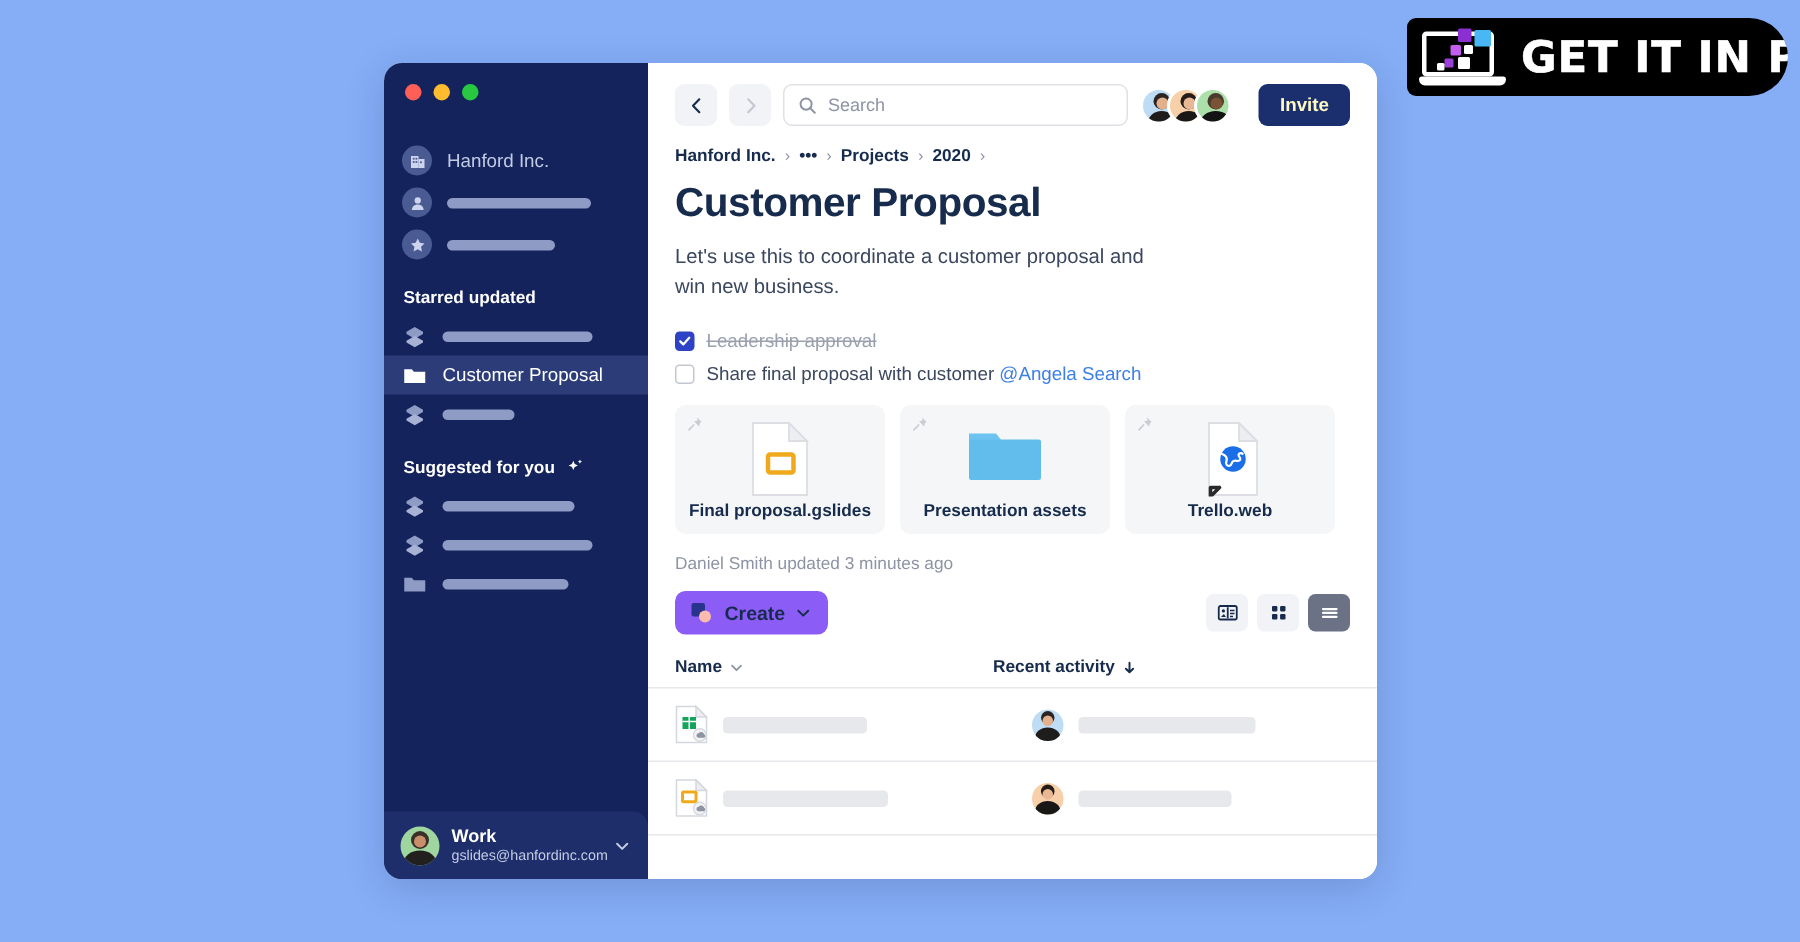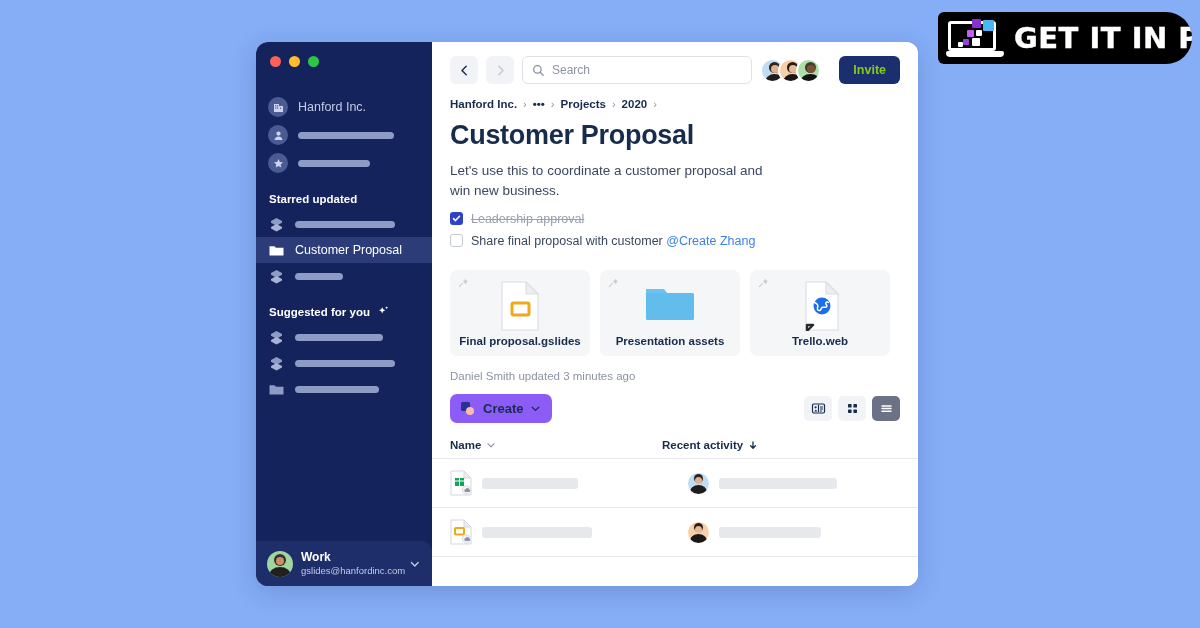--- a/index.html
+++ b/index.html
@@ -126,21 +126,21 @@
   }
   .search-ph { color: #8d93a3; font-size: 12px; }
   .avgroup { display: flex; margin-left: auto; }
   .av {
     width: 25px; height: 25px; border-radius: 50%;
     border: 2px solid #fff; margin-left: -7px;
     position: relative; overflow: hidden; flex: none;
   }
   .av:first-child { margin-left: 0; }
   .invite {
-    margin-left: 10px; background: #1b2f6e; color: #84cc16;
+    margin-left: 10px; background: #1b2f6e; color: #fef9c3;
     font-size: 12.5px; font-weight: bold;
     padding: 7px 14px; border-radius: 6px; flex: none;
   }
 
   .crumbs {
     display: flex; align-items: center; gap: 6px;
     padding: 14px 18px 0 18px;
     font-size: 11.5px; font-weight: bold; color: #172b4d;
   }
   .crumb-sep { color: #8d93a3; font-weight: normal; font-size: 11px; }
@@ -148,21 +148,21 @@
   .h1 {
     font-size: 27px; font-weight: bold; color: #172b4d;
     padding: 10px 18px 0 18px; letter-spacing: -0.3px;
   }
   .desc {
     font-size: 13.5px; color: #3b475e; line-height: 1.45;
     padding: 10px 18px 0 18px; max-width: 360px;
   }
 
   .checks { padding: 12px 18px 0 18px; }
-  .chk { display: flex; align-items: flex-start; gap: 8px; height: 22px; }
+  .chk { display: flex; align-items: flex-end; gap: 8px; height: 22px; }
   .box {
     width: 13px; height: 13px; border-radius: 3px; flex: none;
     display: flex; align-items: center; justify-content: center;
   }
   .box.on { background: #2e42c6; }
   .box.off { border: 1.5px solid #c3c7d1; background: #fff; }
   .chk-label { font-size: 12.5px; color: #3b475e; }
   .chk-label.done { color: #9aa0ad; text-decoration: line-through; }
   .mention { color: #3d7fe8; }
 
@@ -423,21 +423,21 @@
       <div class="chk">
         <div class="box on">
           <svg width="9" height="9" viewBox="0 0 9 9">
               <path d="M1.5 4.6l2 2 4-4.4" stroke="#fff" stroke-width="1.5" fill="none" stroke-linecap="round" stroke-linejoin="round"></path>
             </svg>
         </div>
         <span class="chk-label done">Leadership approval</span>
       </div>
       <div class="chk">
         <div class="box off"></div>
-        <span class="chk-label"><span>Share final proposal with customer </span><span class="mention">@Create Zhang</span></span>
+        <span class="chk-label"><span>Share final proposal with customer </span><span class="mention">@Angela Search</span></span>
       </div>
     </div>
 
     <div class="cards">
       <div class="card">
         <svg class="pin" width="11" height="11" viewBox="0 0 11 11">
             <path d="M6.6 1.2l3.2 3.2-1.1.5-.6 2.4-3.4-3.4 2.4-.6z" fill="#c9ccd3"></path>
             <path d="M4.4 6.3L1.3 9.6" stroke="#c9ccd3" stroke-width="1.1" stroke-linecap="round"></path>
           </svg>
         <div class="card-ico">

